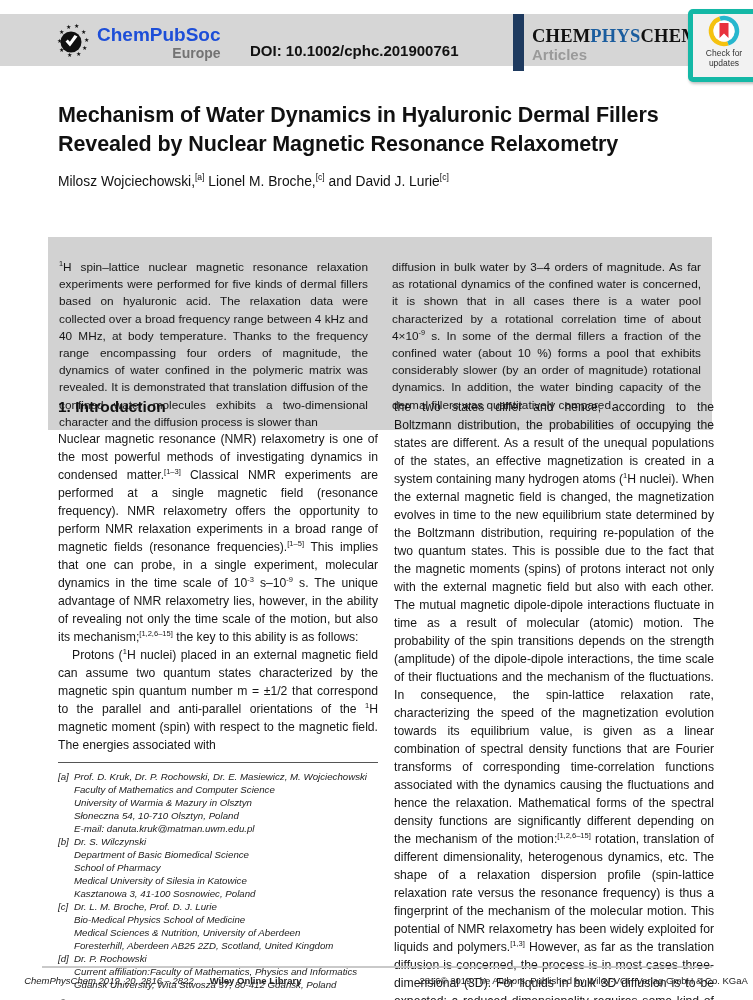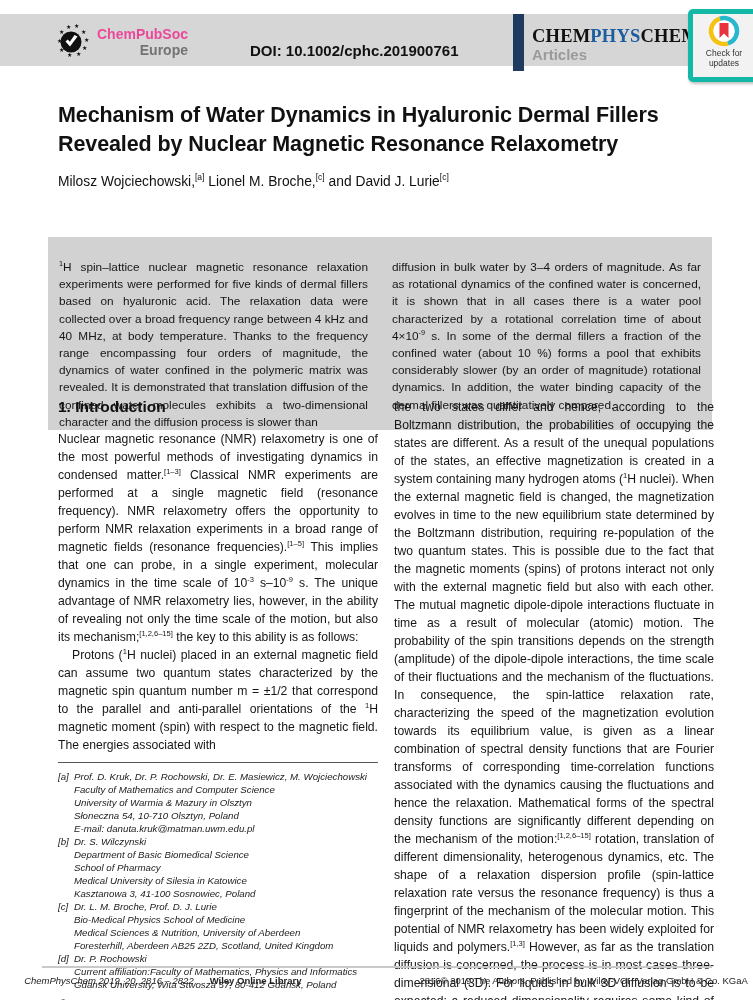--- a/index.html
+++ b/index.html
@@ -5,21 +5,21 @@
   html,body{margin:0;padding:0;background:#ffffff;}
   .page{position:relative;width:753px;height:1000px;background:#ffffff;overflow:hidden;
         font-family:"Liberation Sans",sans-serif;color:#1c1c1c;}
   sup{font-size:0.62em;line-height:0;}
 
   
   .band{position:absolute;left:0;top:14px;width:753px;height:52px;background:#d6d6d6;}
   .logo{position:absolute;left:55px;top:22px;display:flex;align-items:center;}
   .logo-emblem{width:38px;height:40px;}
   .logo-text{margin-left:4px;line-height:1;}
-  .logo-name{font-weight:bold;font-size:14px;color:#ec4899;}
+  .logo-name{font-weight:bold;font-size:19px;color:#1d4ed8;}
   .logo-region{font-size:14px;color:#737373;font-weight:bold;text-align:right;margin-top:2px;}
   .doi{position:absolute;left:250px;top:42px;font-size:15px;font-weight:bold;color:#111;}
   .jbar{position:absolute;left:513px;top:14px;width:11px;height:57px;background:#1e3a5f;}
   .jname{position:absolute;left:532px;top:26px;font-family:"Liberation Serif",serif;
          font-weight:bold;font-size:18.5px;letter-spacing:.2px;color:#111;white-space:nowrap;}
   .jname .phys{color:#1b5d9e;}
   .jsection{position:absolute;left:532px;top:46px;font-size:15px;font-weight:bold;color:#9a9a9a;text-align:center;}
   .badge{position:absolute;left:688px;top:9px;width:62px;height:63px;background:#f2f2f2;
          border:5px solid #14b8a6;border-radius:5px;box-shadow:1px 2px 3px rgba(0,0,0,.25);
          display:flex;flex-direction:column;align-items:center;justify-content:flex-start;cursor:pointer;}

